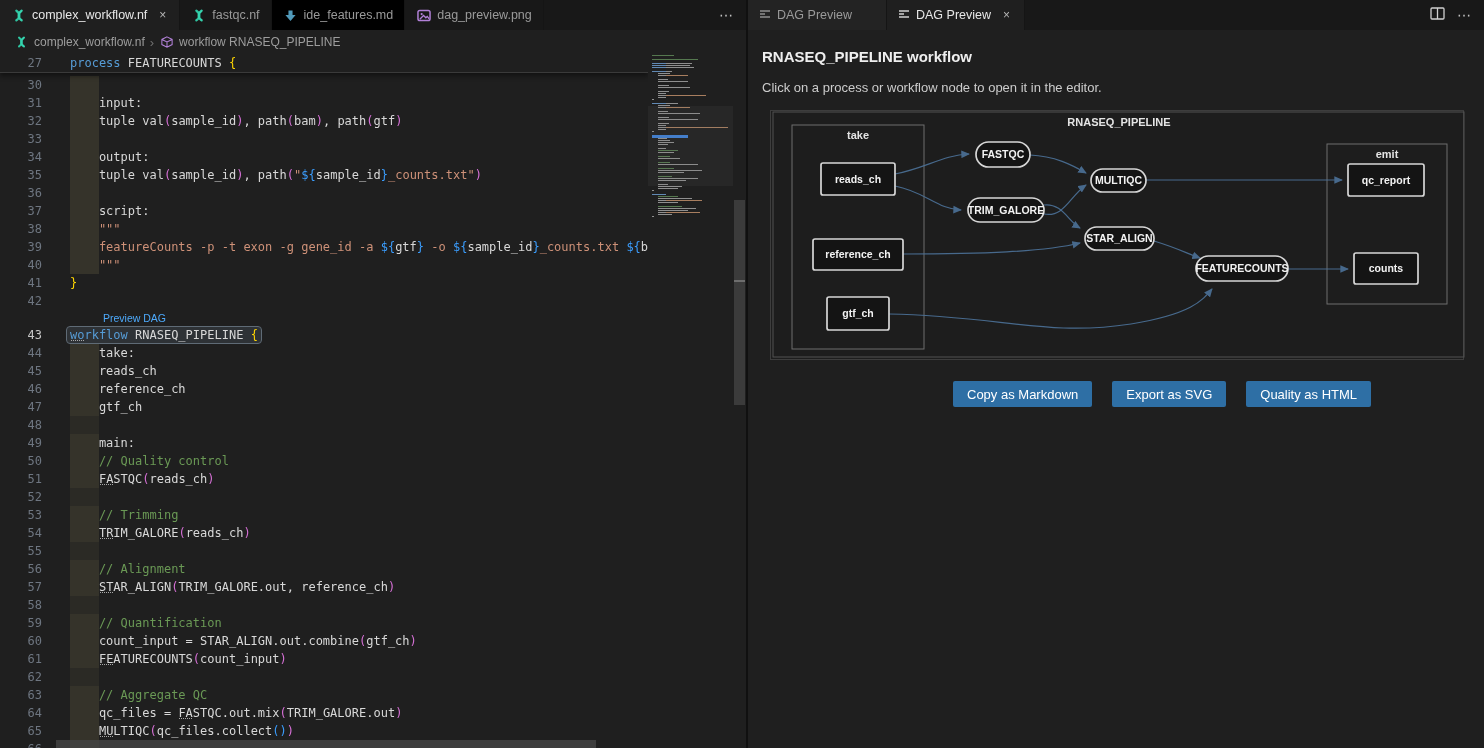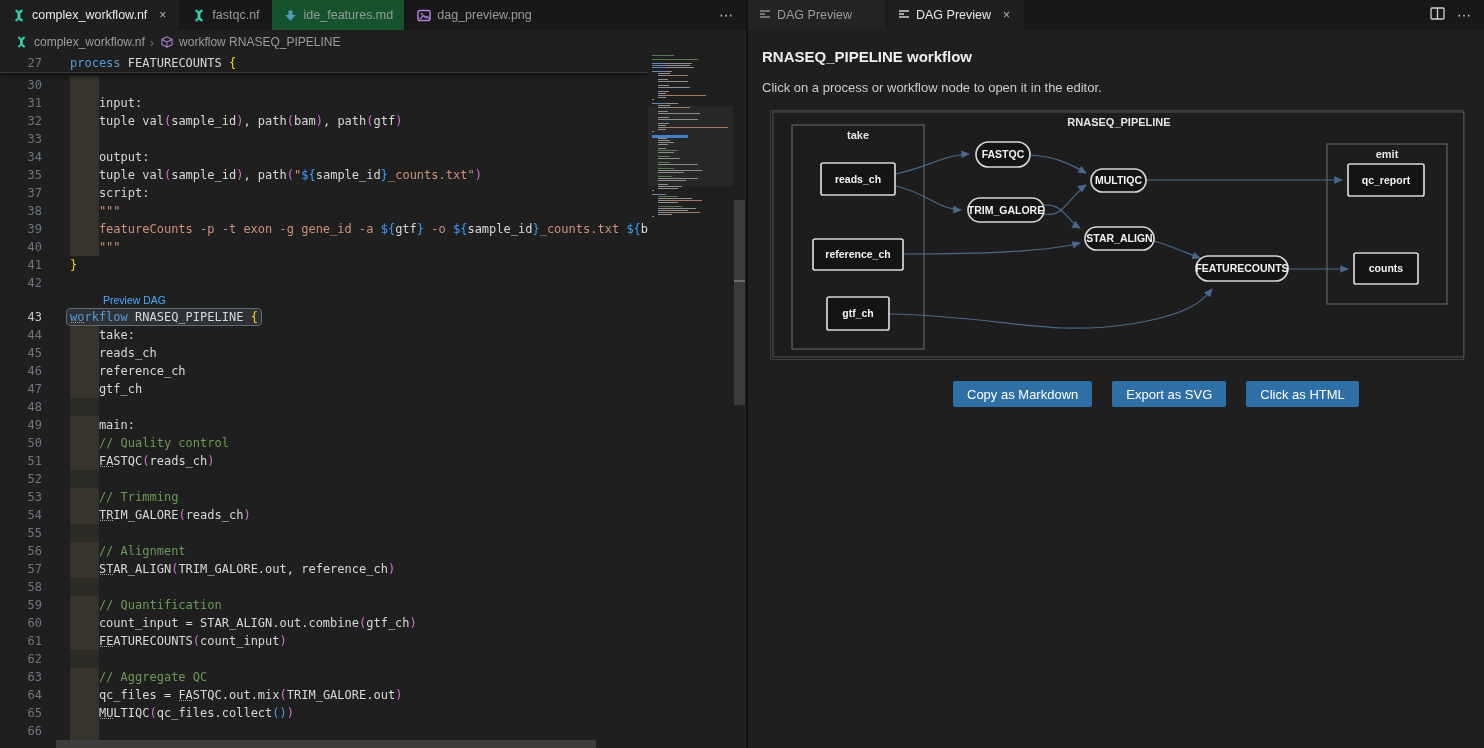--- a/index.html
+++ b/index.html
@@ -92,21 +92,21 @@
     </div>
     <div class="tab" style="background:#181818">
       <span class="tab-icon">
         <svg width="14" height="13" viewBox="0 0 16 14">
             <path d="M5,1.5 C9.5,4.5 9.5,9.5 5,12.5" fill="none" stroke="#2ec4a0" stroke-width="2.6" stroke-linecap="round"></path>
             <path d="M11,1.5 C6.5,4.5 6.5,9.5 11,12.5" fill="none" stroke="#35d3ae" stroke-width="2.6" stroke-linecap="round"></path>
           </svg>
       </span>
       <span>fastqc.nf</span>
     </div>
-    <div class="tab" style="background:#14532d">
+    <div class="tab" style="background:#000000">
       <span class="tab-icon">
         <svg width="13" height="13" viewBox="0 0 14 14">
             <polygon points="7,13 1.5,6.5 4.8,6.5 4.8,1.5 9.2,1.5 9.2,6.5 12.5,6.5" fill="#519aba"></polygon>
           </svg>
       </span>
       <span>ide_features.md</span>
     </div>
     <div class="tab" style="background:#181818">
       <span class="tab-icon">
         <svg width="14" height="13" viewBox="0 0 15 14">
@@ -144,20 +144,21 @@
       <div class="crow" id="sticky"><span class="gut">27</span><span class="code"><span class="tk-k">process</span><span class="tk-t"> FEATURECOUNTS </span><span class="tk-y">{</span></span></div>
       <div class="sliver">
         <span class="ib" style="position: absolute; left: 70px; top: 0px; bottom: 0px; width: 29px;"></span>
       </div>
       <div class="crow"><span class="gut">30</span><span class="ib"></span><span class="code"></span></div>
       <div class="crow"><span class="gut">31</span><span class="ib"></span><span class="code"><span class="tk-t">    input:</span></span></div>
       <div class="crow"><span class="gut">32</span><span class="ib"></span><span class="code"><span class="tk-t">    tuple val</span><span class="tk-p">(</span><span class="tk-t">sample_id</span><span class="tk-p">)</span><span class="tk-t">, path</span><span class="tk-p">(</span><span class="tk-t">bam</span><span class="tk-p">)</span><span class="tk-t">, path</span><span class="tk-p">(</span><span class="tk-t">gtf</span><span class="tk-p">)</span></span></div>
       <div class="crow"><span class="gut">33</span><span class="ib"></span><span class="code"></span></div>
       <div class="crow"><span class="gut">34</span><span class="ib"></span><span class="code"><span class="tk-t">    output:</span></span></div>
       <div class="crow"><span class="gut">35</span><span class="ib"></span><span class="code"><span class="tk-t">    tuple val</span><span class="tk-p">(</span><span class="tk-t">sample_id</span><span class="tk-p">)</span><span class="tk-t">, path</span><span class="tk-p">(</span><span class="tk-s">"</span><span class="tk-b">${</span><span class="tk-t">sample_id</span><span class="tk-b">}</span><span class="tk-s">_counts.txt"</span><span class="tk-p">)</span></span></div>
+      <div class="crow"><span class="gut">36</span><span class="ib"></span><span class="code"></span></div>
       <div class="crow"><span class="gut">37</span><span class="ib"></span><span class="code"><span class="tk-t">    script:</span></span></div>
       <div class="crow"><span class="gut">38</span><span class="ib"></span><span class="code"><span class="tk-s">    """</span></span></div>
       <div class="crow"><span class="gut">39</span><span class="ib"></span><span class="code"><span class="tk-s">    featureCounts -p -t exon -g gene_id -a </span><span class="tk-b">${</span><span class="tk-t">gtf</span><span class="tk-b">}</span><span class="tk-s"> -o </span><span class="tk-b">${</span><span class="tk-t">sample_id</span><span class="tk-b">}</span><span class="tk-s">_counts.txt </span><span class="tk-b">${</span><span class="tk-t">bam}</span></span></div>
       <div class="crow"><span class="gut">40</span><span class="ib"></span><span class="code"><span class="tk-s">    """</span></span></div>
       <div class="crow"><span class="gut">41</span><span class="code"><span class="tk-y">}</span></span></div>
       <div class="crow"><span class="gut">42</span><span class="code"></span></div>
       <div class="lensrow">
         <a>Preview DAG</a>
       </div>
       <div class="crow"><span class="gut cur">43</span><span class="code"><span class="selbox"><span class="tk-k tk-h">workflow</span><span class="tk-t"> RNASEQ_PIPELINE </span><span class="tk-y">{</span></span></span></div>
@@ -550,16 +551,16 @@
           </g>
           <g cursor="pointer">
             <rect x="425" y="145" width="92" height="25" rx="12.5" fill="#141414" stroke="#d6d6d6" stroke-width="1.7"></rect>
             <text x="471" y="161.3" text-anchor="middle" fill="#f2f2f2" font-size="10.5" font-weight="600">FEATURECOUNTS</text>
           </g>
         </svg>
     </div>
     <div id="btnrow">
       <button class="btn">Copy as Markdown</button>
       <button class="btn">Export as SVG</button>
-      <button class="btn">Click as HTML</button>
+      <button class="btn">Quality as HTML</button>
     </div>
   </div>
 </div>
 
 </body></html>

